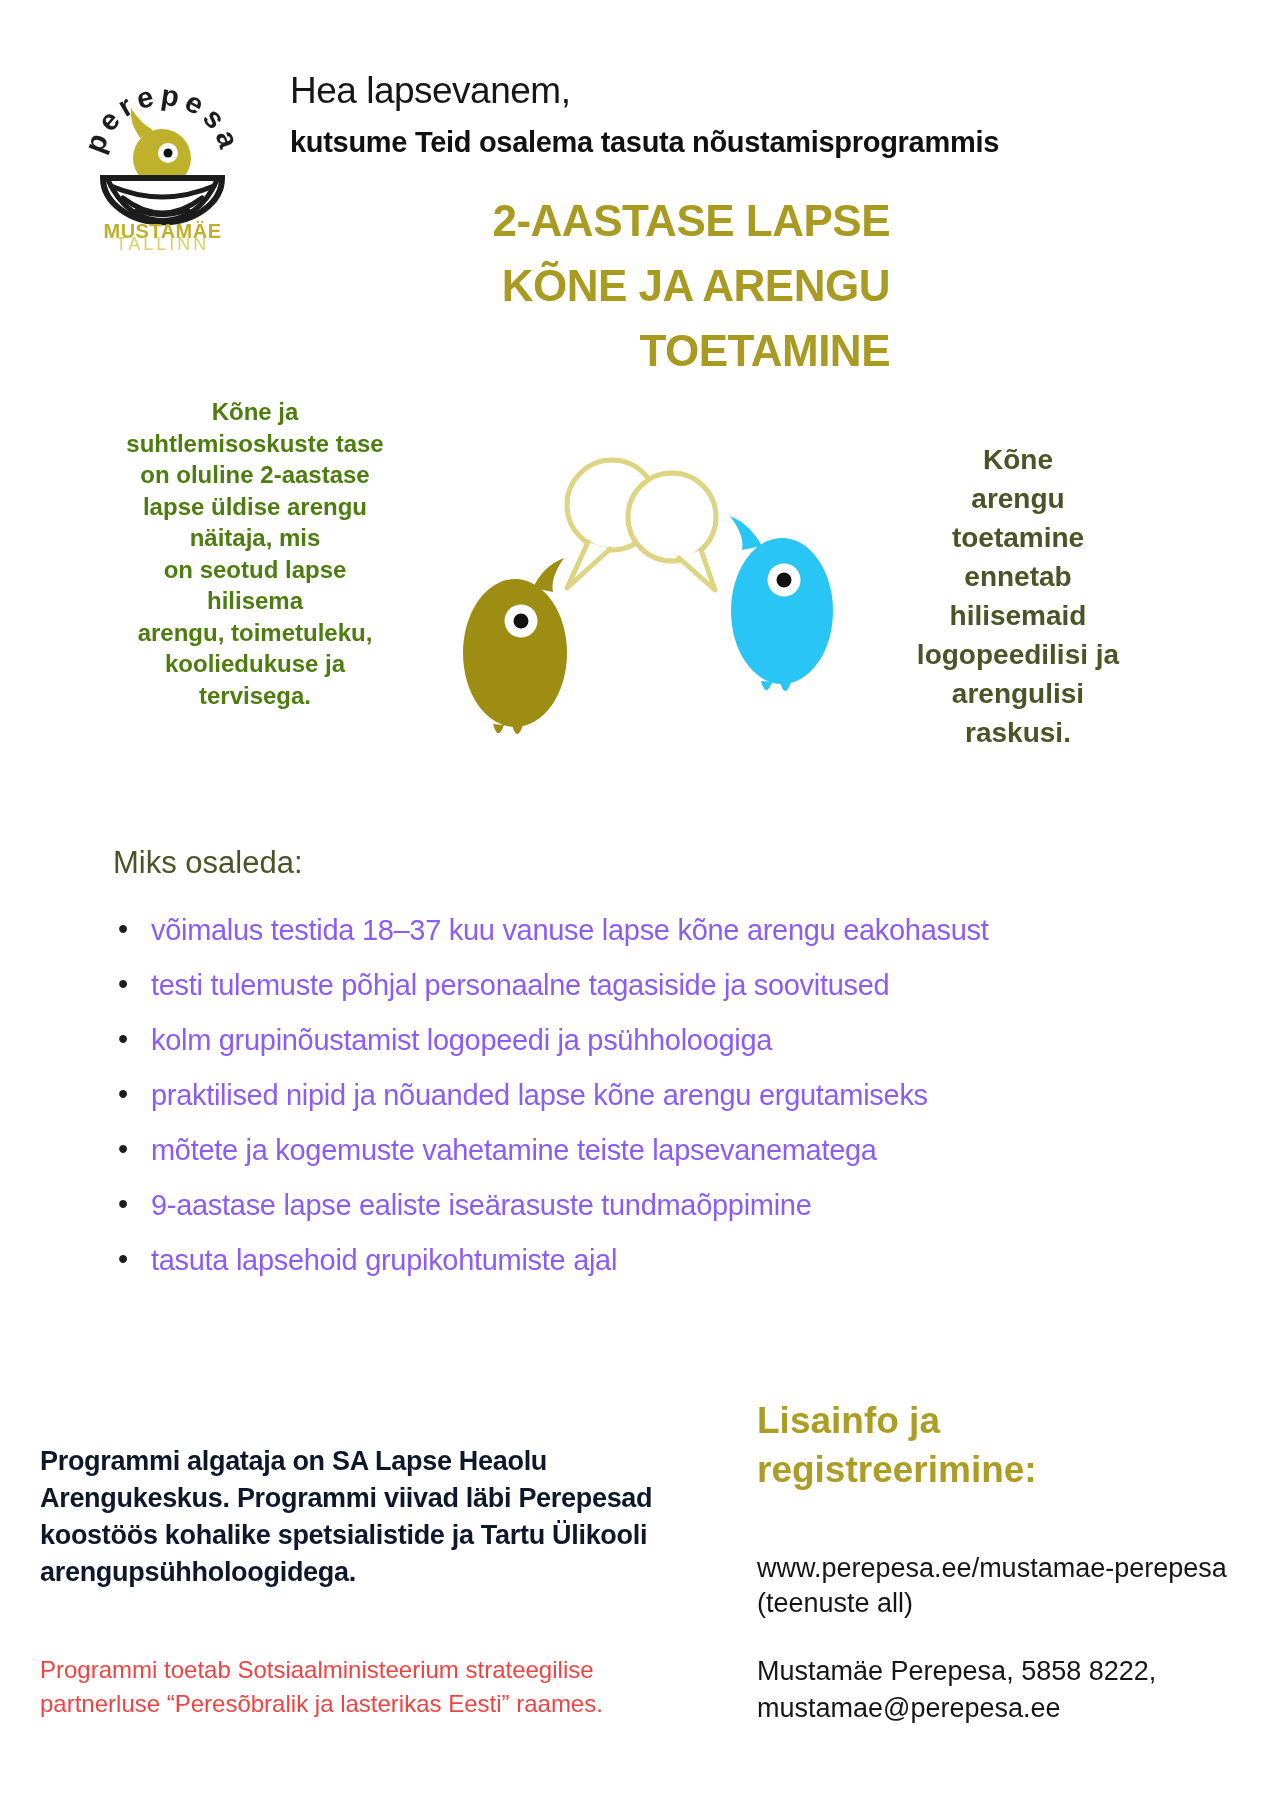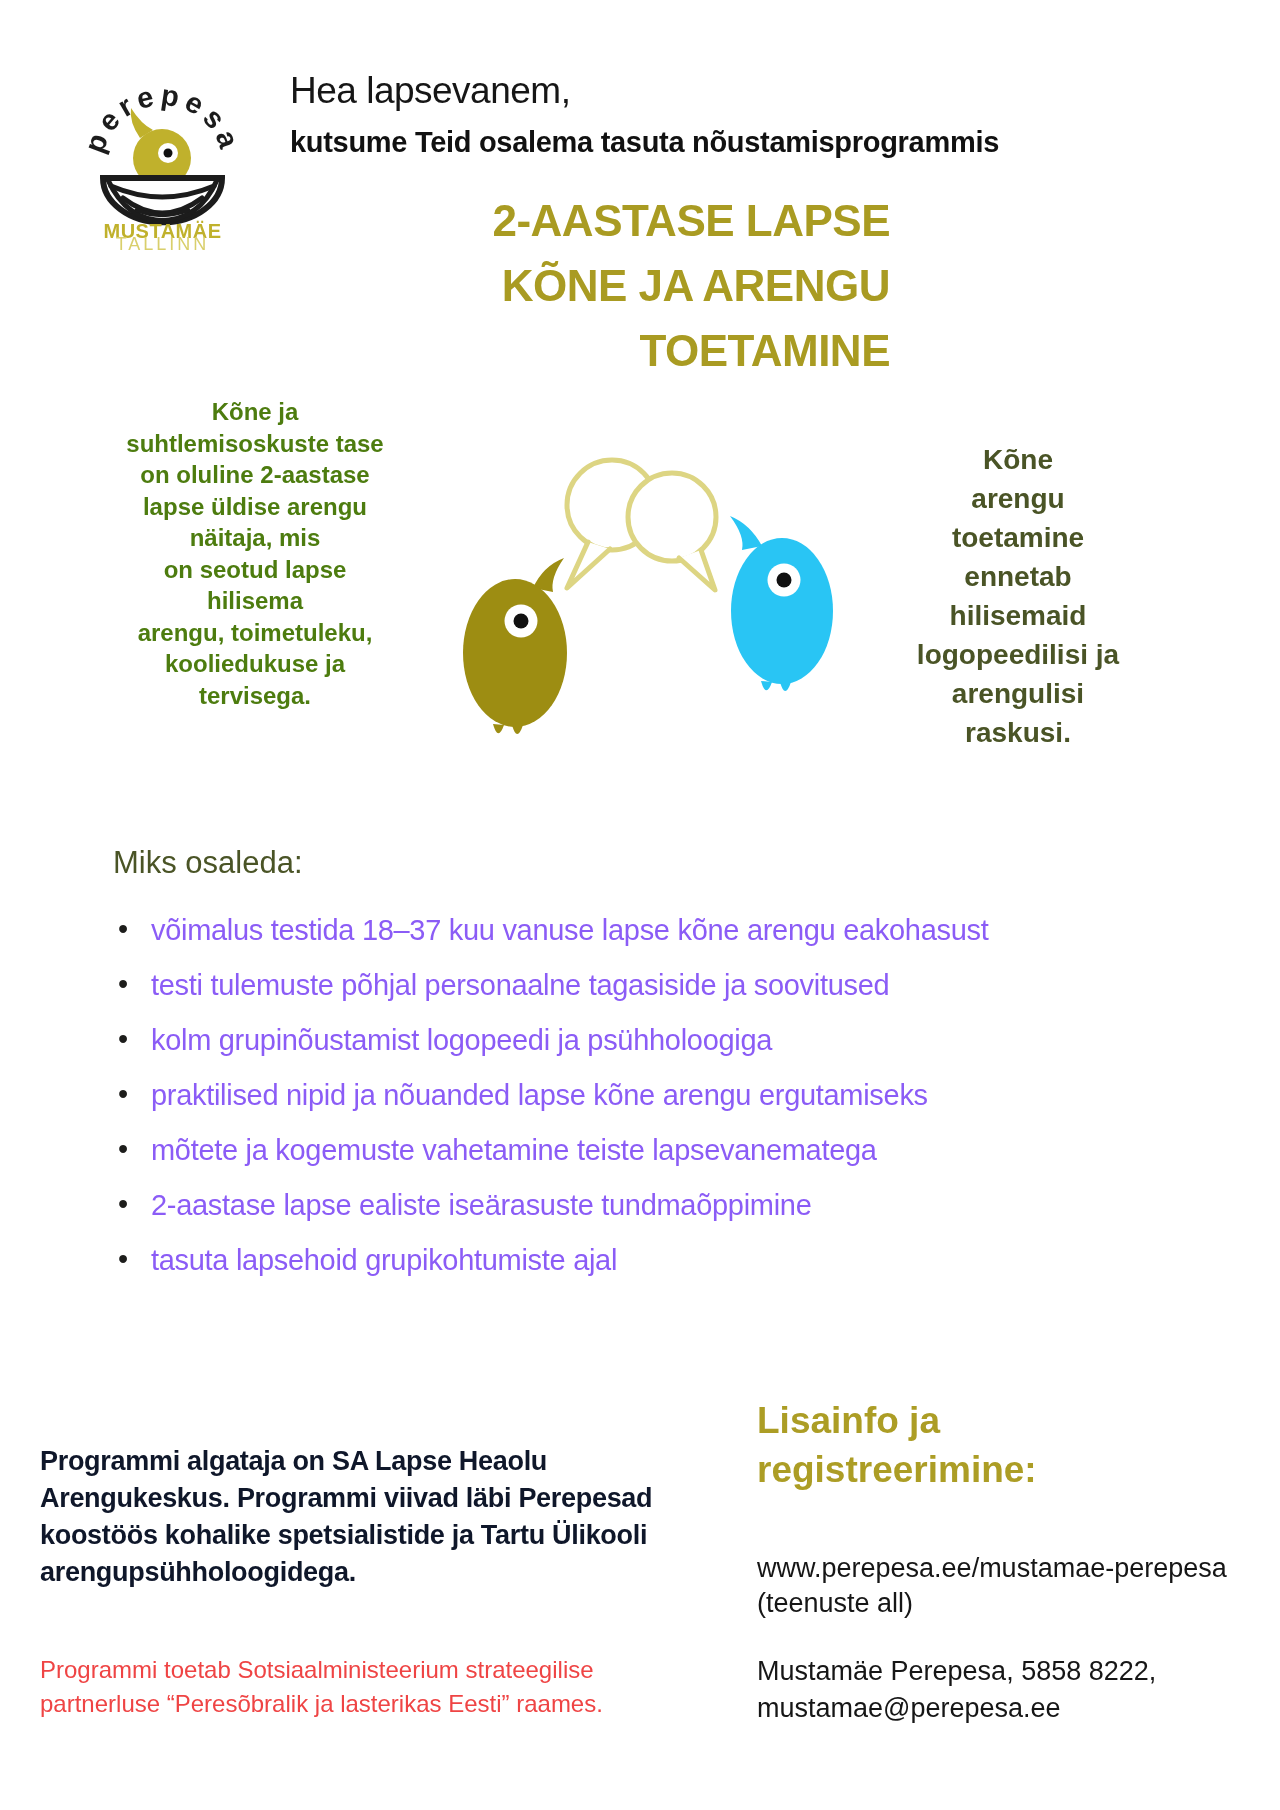--- a/index.html
+++ b/index.html
@@ -121,21 +121,21 @@
     </g>
   </svg>
 
   <div class="abs" id="benefits-heading">Miks osaleda:</div>
   <ul class="abs" id="benefits-list">
     <li>võimalus testida 18–37 kuu vanuse lapse kõne arengu eakohasust</li>
     <li>testi tulemuste põhjal personaalne tagasiside ja soovitused</li>
     <li>kolm grupinõustamist logopeedi ja psühholoogiga</li>
     <li>praktilised nipid ja nõuanded lapse kõne arengu ergutamiseks</li>
     <li>mõtete ja kogemuste vahetamine teiste lapsevanematega</li>
-    <li>2-aastase lapse ealiste iseärasuste tundmaõppimine</li>
+    <li>9-aastase lapse ealiste iseärasuste tundmaõppimine</li>
     <li>tasuta lapsehoid grupikohtumiste ajal</li>
   </ul>
 
   <div class="abs" id="organizer">Programmi algataja on SA Lapse Heaolu Arengukeskus. Programmi viivad läbi Perepesad koostöös kohalike spetsialistide ja Tartu Ülikooli arengupsühholoogidega.</div>
   <div class="abs" id="support">Programmi toetab Sotsiaalministeerium strateegilise partnerluse “Peresõbralik ja lasterikas Eesti” raames.</div>
 
   <div class="abs preline" id="info-heading">Lisainfo ja
 registreerimine:</div>
   <div class="abs" id="website">
     <div>www.perepesa.ee/mustamae-perepesa</div>

